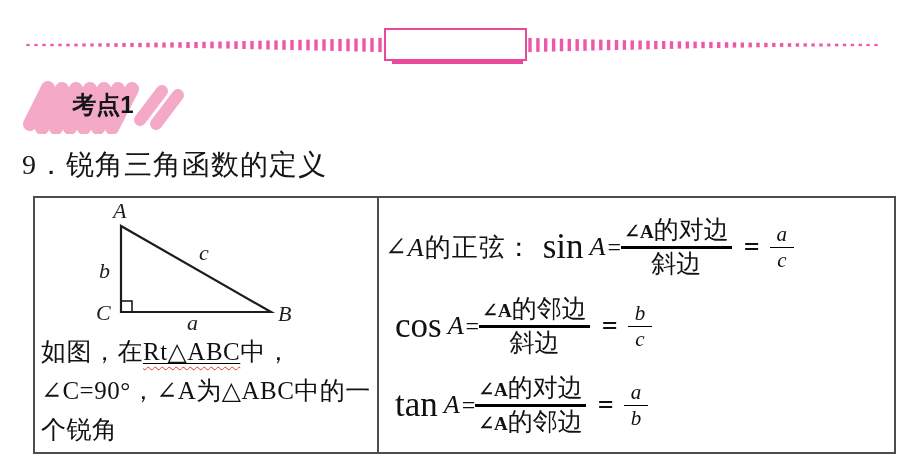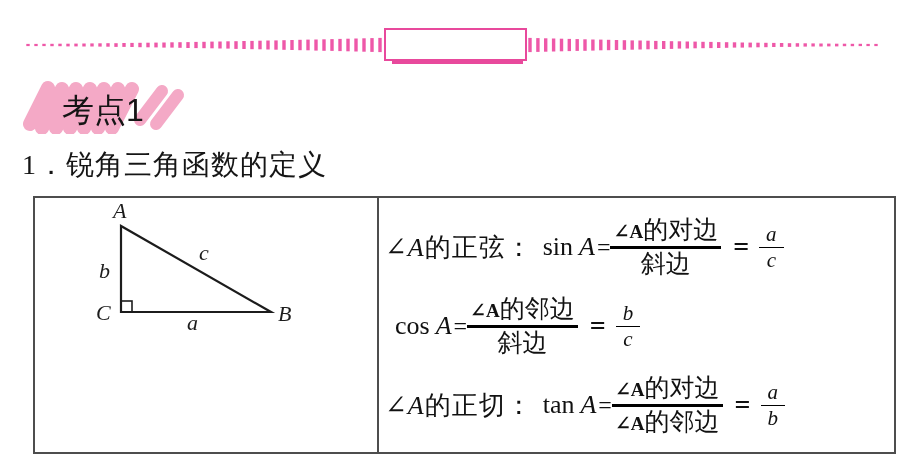--- a/index.html
+++ b/index.html
@@ -36,21 +36,21 @@
     font-weight:bold;font-size:16px;color:#fff;letter-spacing:3px;line-height:1;
     padding-left:3px;
   }
   
   .topic-row{position:absolute;left:20px;top:78px;height:56px;width:870px;}
   .kaodian-badge{position:absolute;left:0;top:0;width:170px;height:56px;}
   .kaodian-badge svg{position:absolute;left:0;top:0;}
   .kaodian-label{
     position:absolute;left:28px;top:13px;width:110px;text-align:center;
     font-family:"Liberation Sans","DejaVu Sans",sans-serif;
-    font-weight:normal;font-size:32px;color:#151515;line-height:1.2;
+    font-weight:bold;font-size:24px;color:#151515;line-height:1.2;
   }
   .topic-title{
     position:absolute;left:168px;top:9px;
     font-family:"Liberation Sans","DejaVu Sans",sans-serif;
     font-weight:bold;font-size:30px;color:#151515;letter-spacing:1px;
   }
   
   .section-heading{
     position:absolute;left:22px;top:146px;
     font-size:28px;color:#151515;letter-spacing:1px;
@@ -75,21 +75,21 @@
   }
   .squiggle-wrap{
     text-decoration:underline wavy var(--squiggle) 1px;
     text-underline-offset:6px;
   }
   .marked{ text-decoration:underline solid #000 1px; text-underline-offset:3px;}
   
   .formula-row{display:flex;align-items:center;height:78px;}
   .f-label{font-size:26px;letter-spacing:1px;white-space:nowrap;}
   .f-var,.it{font-style:italic;}
-  .f-func{font-size:26px;margin-left:10px;}
+  .f-func{font-size:35px;margin-left:10px;}
   .f-var{font-size:26px;margin-left:6px;}
   .f-eq{font-size:24px;margin-left:2px;}
   .frac{display:inline-flex;flex-direction:column;align-items:center;line-height:1.15;}
   .frac .num{border-bottom:3px solid #000;padding:0 3px 1px 3px;font-size:25px;white-space:nowrap;}
   .frac .den{padding-top:1px;font-size:25px;white-space:nowrap;}
   .frac .sm{font-size:19px;font-weight:bold;letter-spacing:0;}
   .f-eq2{font-size:28px;font-weight:600;margin:0 10px 0 12px;}
   .sfrac{display:inline-flex;flex-direction:column;align-items:center;font-style:italic;line-height:1.05;}
   .sfrac .n{border-bottom:1.6px solid #000;padding:0 7px 1px 7px;font-size:21px;}
   .sfrac .d{padding-top:1px;font-size:21px;}
@@ -202,37 +202,38 @@
 <div class="topic-row">
   <div class="kaodian-badge">
     <svg width="170" height="56" viewBox="0 0 170 56">
       <path d="M10,46 L28,10 M22,50 L42,11 M36,50 L56,11 M50,50 L70,11 M64,50 L84,11 M78,50 L98,11 M92,50 L112,11" stroke="var(--scribble)" stroke-width="14" stroke-linecap="round" fill="none"></path>
       <path d="M120,42 L142,13 M136,46 L158,17" stroke="var(--scribble)" stroke-width="12" stroke-linecap="round" fill="none"></path>
     </svg>
     <span class="kaodian-label">考点1</span>
   </div>
 </div>
 
-<div class="section-heading">1．锐角三角函数的定义</div>
+<div class="section-heading">9．锐角三角函数的定义</div>
 
 <div class="def-table">
 
   <div class="cell-left">
     <div class="triangle-wrap">
       <svg width="330" height="130" viewBox="0 0 330 130">
         <path class="tri-line" d="M80,26 L80,112 L230,112 Z"></path>
         <rect x="80" y="101" width="11" height="11" fill="none" stroke="#1c1c1c" stroke-width="1.6"></rect>
         <text class="tri-label" x="72" y="18">A</text>
         <text class="tri-label" x="55" y="120">C</text>
         <text class="tri-label" x="237" y="121">B</text>
         <text class="tri-label" x="58" y="78">b</text>
         <text class="tri-label" x="158" y="60">c</text>
         <text class="tri-label" x="146" y="130">a</text>
       </svg>
     </div>
+    <div class="caption"><span>如图，在</span><span class="squiggle-wrap"><span class="marked">Rt△ABC</span></span><span>中，∠C=90°，∠A为△ABC中的一个锐角</span></div>
   </div>
 
   <div class="cell-right">
 
     <div class="formula-row">
       <span class="f-label"><span>∠</span><span class="it">A</span><span>的正弦：</span></span>
       <span class="f-func">sin</span>
       <span class="f-var">A</span>
       <span class="f-eq">=</span>
       <span class="frac">
@@ -255,21 +256,20 @@
         <span class="den"><span class="sm"></span><span>斜边</span></span>
       </span>
       <span class="f-eq2">=</span>
       <span class="sfrac">
         <span class="n">b</span>
         <span class="d">c</span>
       </span>
     </div>
 
     <div class="formula-row">
-      <span class="f-label"><span>∠</span><span class="it">A</span><span>的正切：</span></span>
       <span class="f-func">tan</span>
       <span class="f-var">A</span>
       <span class="f-eq">=</span>
       <span class="frac">
         <span class="num"><span class="sm">∠A</span><span>的对边</span></span>
         <span class="den"><span class="sm">∠A</span><span>的邻边</span></span>
       </span>
       <span class="f-eq2">=</span>
       <span class="sfrac">
         <span class="n">a</span>

